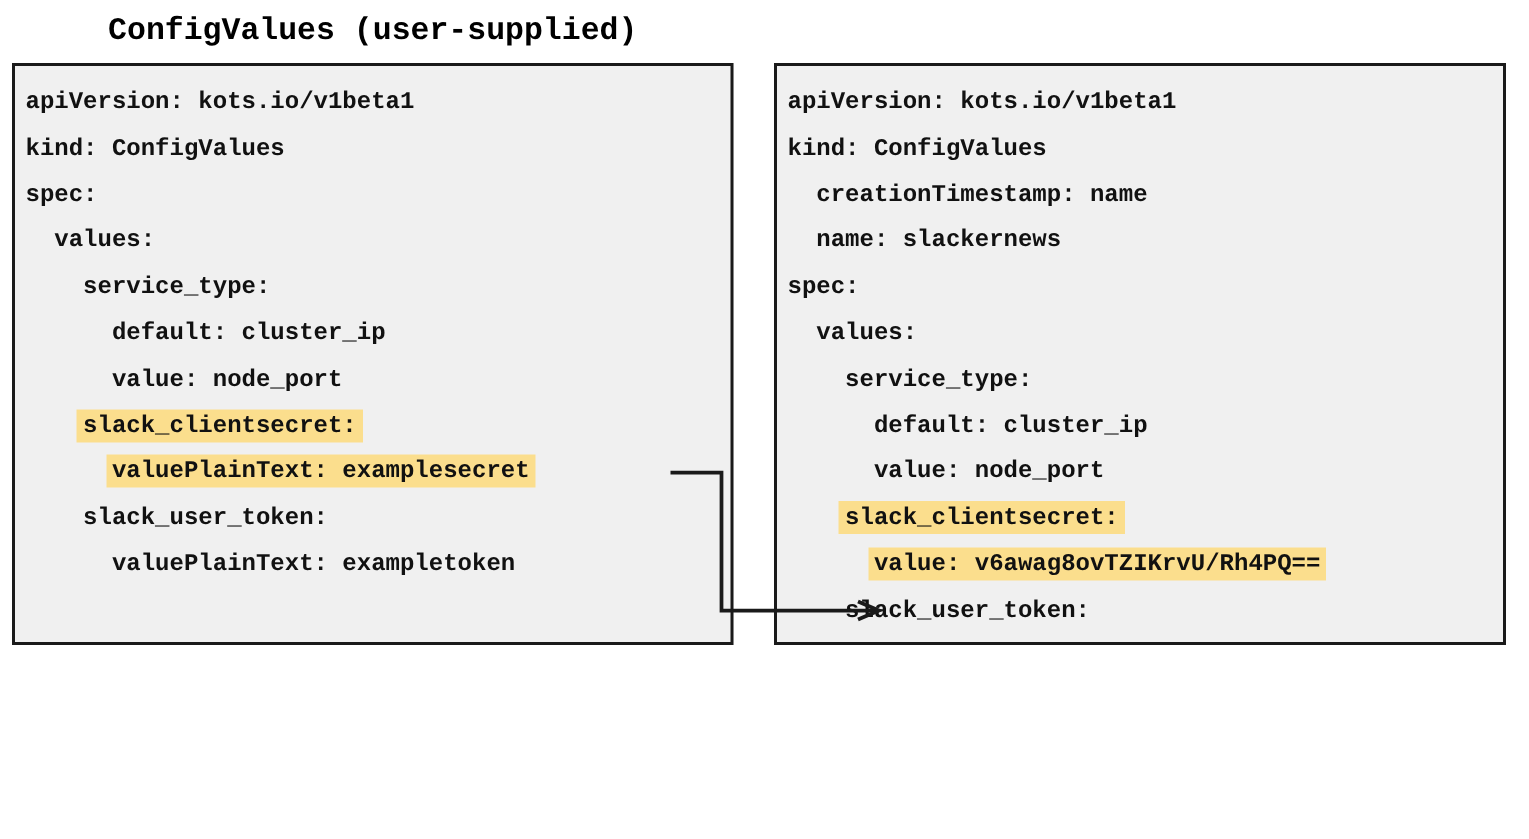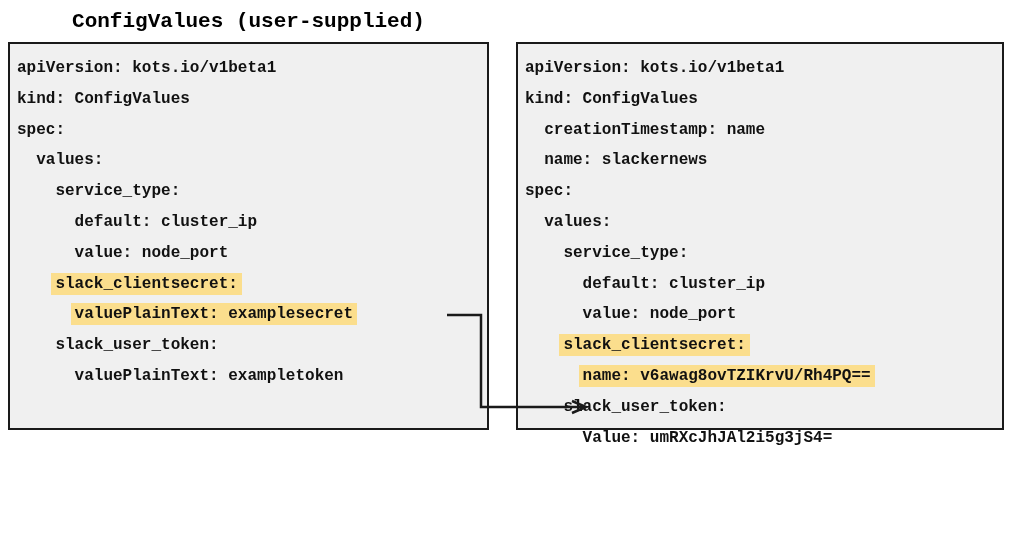--- a/index.html
+++ b/index.html
@@ -72,23 +72,22 @@
       <div class="line">apiVersion: kots.io/v1beta1</div>
       <div class="line">kind: ConfigValues</div>
       <div class="line">  creationTimestamp: name</div>
       <div class="line">  name: slackernews</div>
       <div class="line">spec:</div>
       <div class="line">  values:</div>
       <div class="line">    service_type:</div>
       <div class="line">      default: cluster_ip</div>
       <div class="line">      value: node_port</div>
       <div class="line">    <span class="hl">slack_clientsecret:</span></div>
-      <div class="line">      <span class="hl">name: v6awag8ovTZIKrvU/Rh4PQ==</span></div>
+      <div class="line">      <span class="hl">value: v6awag8ovTZIKrvU/Rh4PQ==</span></div>
       <div class="line">    slack_user_token:</div>
-      <div class="line">      Value: umRXcJhJAl2i5g3jS4=</div>
     </div>
 
   <svg class="arrow-overlay" viewBox="0 0 1019 559" xmlns="http://www.w3.org/2000/svg">
     <path d="M 447 315 H 481 V 407 H 584" fill="none" stroke="#1A1A1A" stroke-width="2.5"></path>
     <polyline points="572,401 586,407 572,413" fill="none" stroke="#1A1A1A" stroke-width="2.5" stroke-linejoin="miter"></polyline>
   </svg>
 
 </div>
 
 </body></html>

